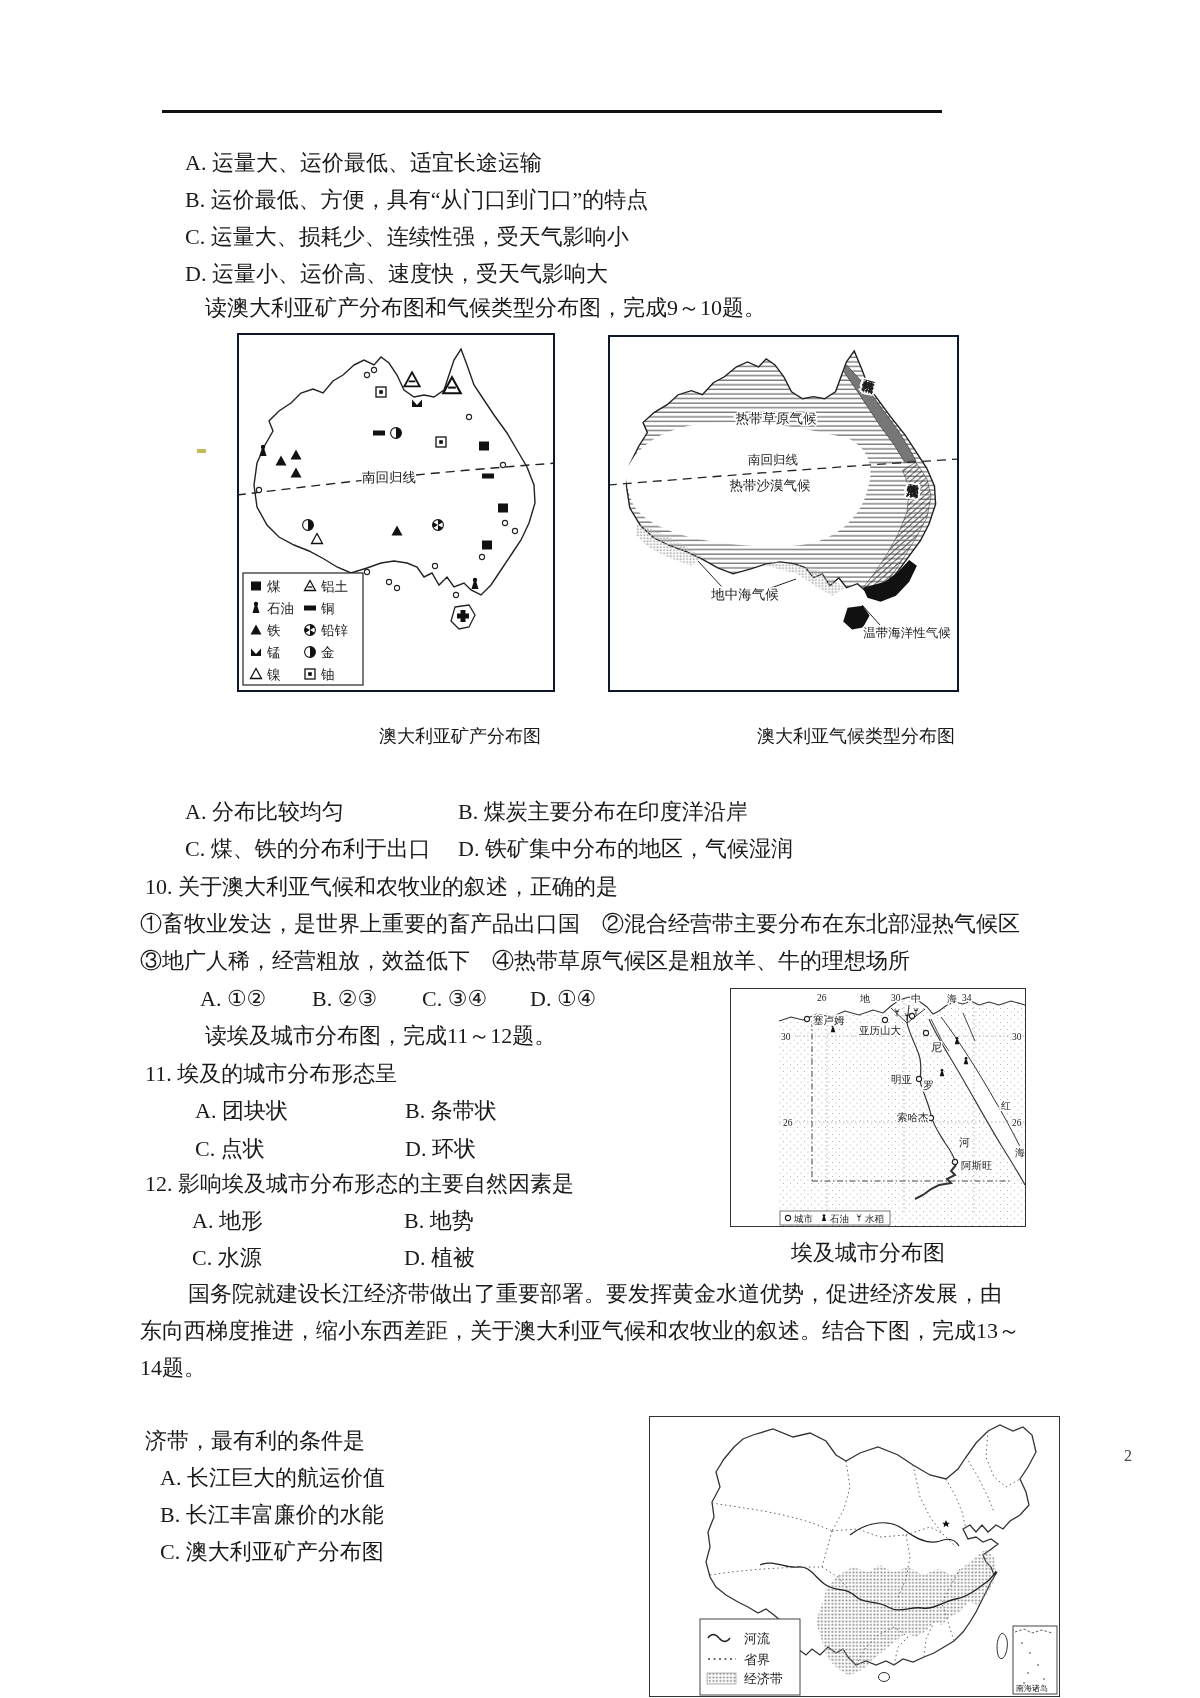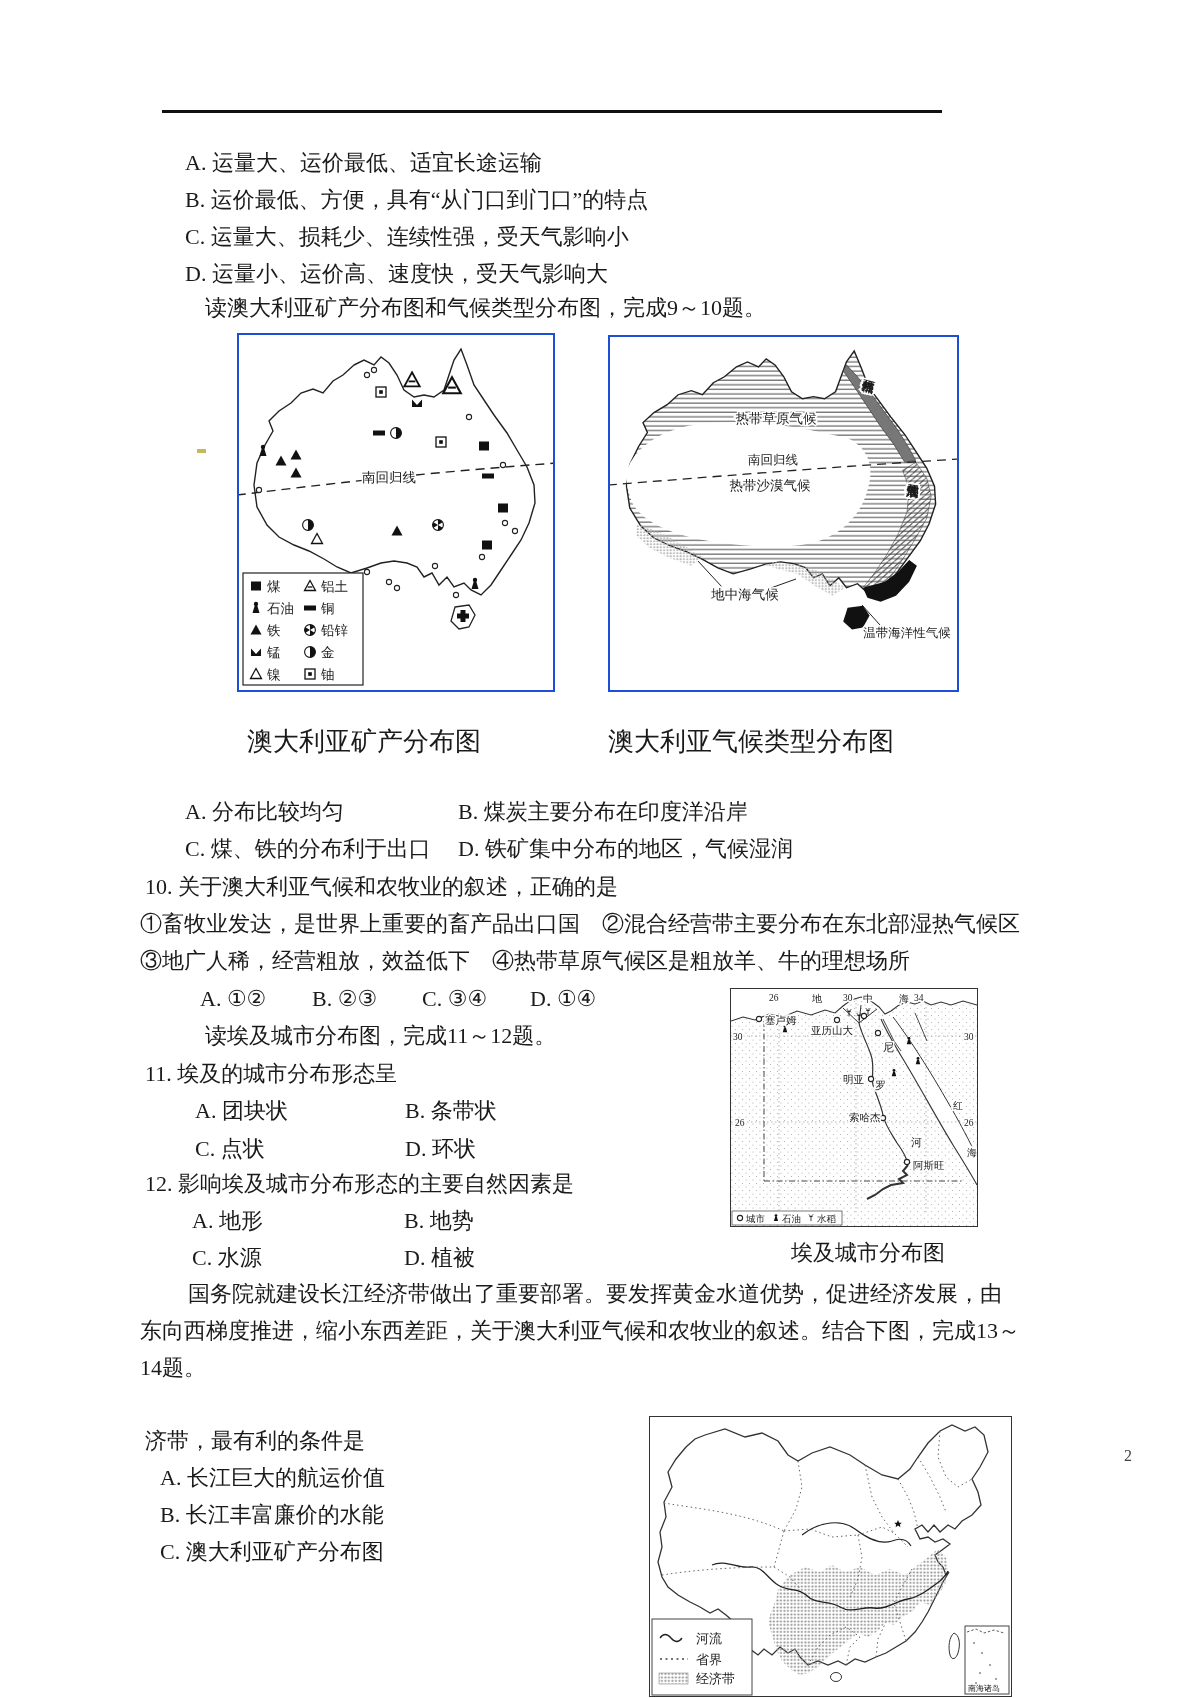--- a/index.html
+++ b/index.html
@@ -1,24 +1,24 @@
 <!DOCTYPE html>
 <html><head>
 <meta charset="utf-8">
 <style>
   html,body{margin:0;padding:0;background:#fff;}
   .page{position:relative;width:1200px;height:1698px;background:#ffffff;overflow:hidden;
         font-family:"Liberation Serif","DejaVu Serif",serif;color:#1a1a1a;}
   .t{position:absolute;white-space:nowrap;font-size:22px;line-height:1.2;}
-  .cap{position:absolute;white-space:nowrap;font-size:26px;text-align:left;}
+  .cap{position:absolute;white-space:nowrap;font-size:18px;text-align:right;}
   .rule{position:absolute;left:162px;top:110px;width:780px;height:3px;background:#111;}
   .fig{position:absolute;background:#fff;}
   .fig svg{display:block;width:100%;height:100%;}
-  .b2{border:2px solid #1d4ed8;}
-  .b1{border:1.5px solid #333;}
+  .b2{border:2px solid #0f172a;}
+  .b1{border:1.5px solid #333;padding-left:48px;}
   .mark{position:absolute;}
   svg text{font-family:"Liberation Serif","DejaVu Serif",serif;fill:#1a1a1a;}
   .halo{stroke:#ffffff;stroke-width:3px;paint-order:stroke;}
   .vtext{writing-mode:vertical-rl;}
 </style>
 </head>
 <body>
 
 <div class="page">
 

